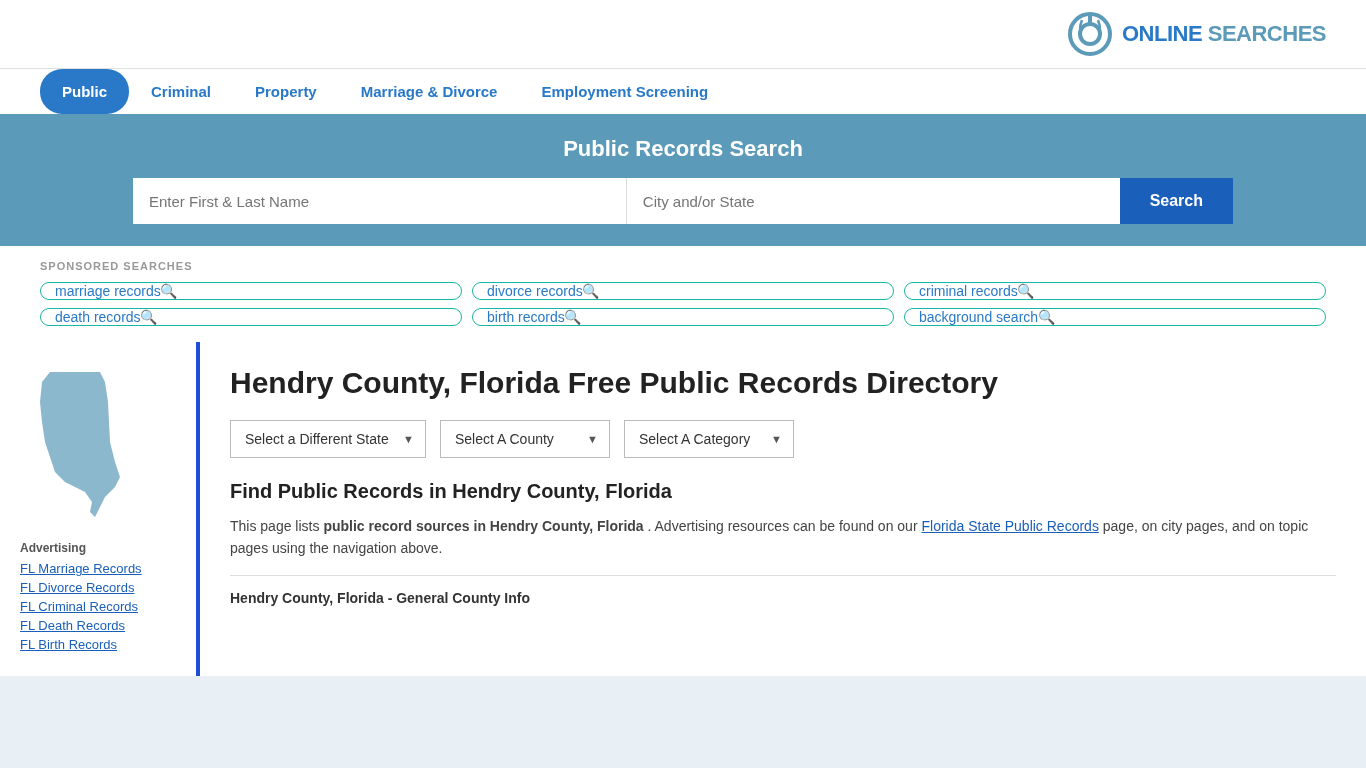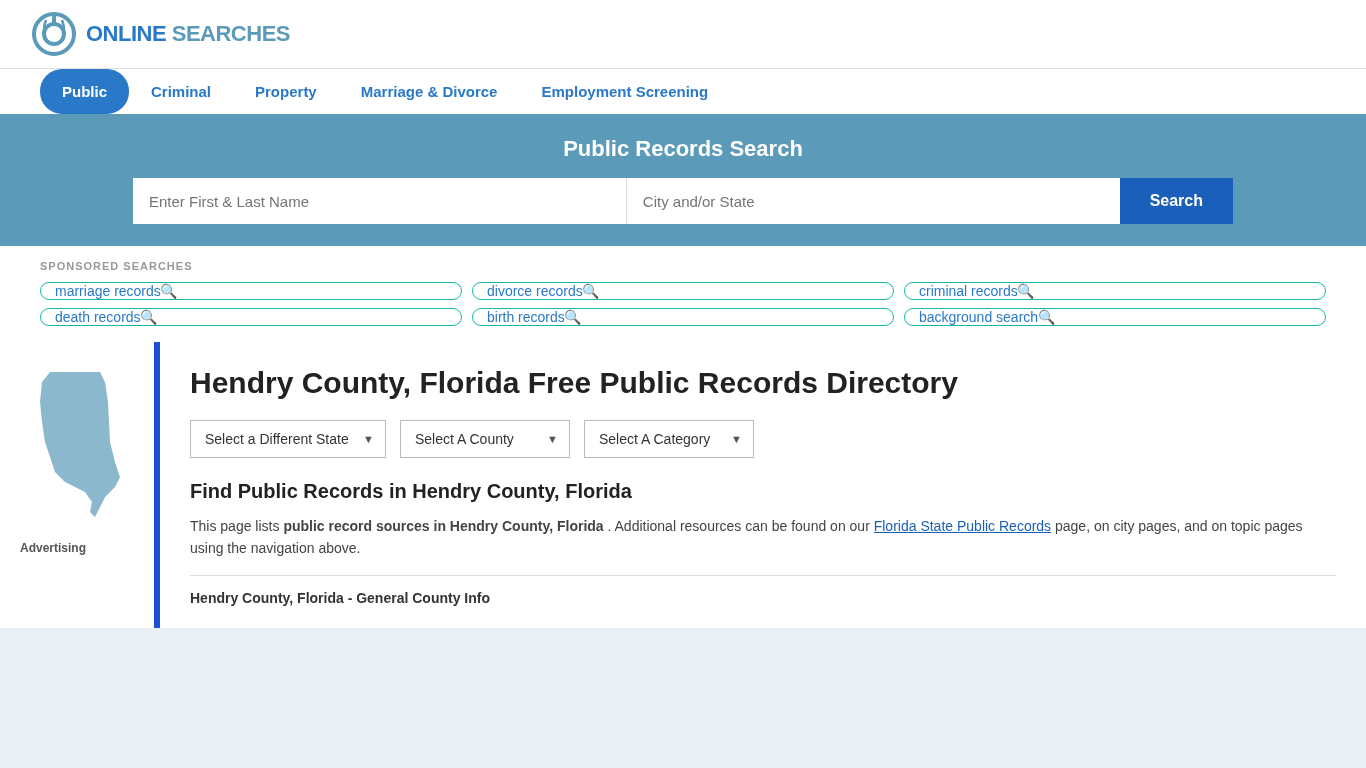--- a/index.html
+++ b/index.html
@@ -1,19 +1,19 @@
 <!DOCTYPE html>
 <html><head>
   <meta charset="utf-8">
   <style>
     * { margin: 0; padding: 0; box-sizing: border-box; }
     body { font-family: Arial, sans-serif; background: #e8f0f5; font-size: 14px; }
 
     
-    .header { background: #fff; padding: 12px 32px; display: flex; align-items: center; }
+    .header { background: #fff; padding: 12px 40px; display: flex; align-items: center; justify-content: flex-end; }
     .logo { display: flex; align-items: center; gap: 10px; }
     .logo-icon { width: 44px; height: 44px; }
     .logo-text { font-size: 22px; font-weight: 700; color: #333; letter-spacing: -0.5px; }
     .logo-text span { color: #2979c8; }
 
     
     .nav { background: #fff; border-top: 1px solid #e0e0e0; display: flex; padding: 0 40px; }
     .nav-item { padding: 14px 22px; font-size: 15px; font-weight: 600; color: #2979c8; cursor: pointer; text-decoration: none; display: block; }
     .nav-item.active { background: #2979c8; color: #fff; border-radius: 22px; }
 
@@ -28,21 +28,21 @@
     
     .sponsored { background: #fff; padding: 14px 40px 16px; }
     .sponsored-label { font-size: 11px; color: #999; text-transform: uppercase; letter-spacing: 1px; margin-bottom: 10px; font-weight: 600; }
     .sponsored-tags { display: flex; flex-direction: column; gap: 8px; }
     .sponsored-row { display: flex; gap: 10px; }
     .tag { flex: 1; border: 1px solid #14b8a6; border-radius: 20px; padding: 0 14px; display: flex; align-items: center; cursor: pointer; color: #2979c8; font-size: 14px; }
     .tag-search { color: #555; font-size: 14px; }
 
     
     .main { background: #fff; display: flex; padding: 0; }
-    .sidebar { width: 160px; flex-shrink: 0; padding: 20px 20px; border-right: 6px solid #1d4ed8; background: #fff; }
+    .sidebar { width: 200px; flex-shrink: 0; padding: 20px 20px; border-right: 4px solid #1d4ed8; background: #fff; }
     .fl-map { width: 120px; margin-bottom: 16px; }
     .sidebar-ad-label { font-size: 12px; color: #555; font-weight: 700; margin-bottom: 6px; }
     .sidebar-ad-btn { background: #1a5fba; color: #fff; padding: 7px 10px; font-size: 12px; font-weight: 600; display: block; text-decoration: none; margin-bottom: 12px; cursor: pointer; border: none; width: 100%; text-align: center; }
     .sidebar-links a { display: block; color: #1a5fba; font-size: 13px; text-decoration: underline; margin-bottom: 4px; cursor: pointer; }
 
     .content { flex: 1; padding: 22px 30px; }
     .county-title { font-size: 30px; font-weight: 800; color: #222; margin-bottom: 18px; line-height: 1.25; }
 
     
     .dropdowns { display: flex; gap: 14px; margin-bottom: 22px; }
@@ -129,20 +129,27 @@
 </div>
 
 <div class="main">
 
   <div class="sidebar">
     
     <svg class="fl-map" viewBox="0 0 120 160" xmlns="http://www.w3.org/2000/svg">
       <path d="M30 10 L80 10 L85 20 L88 40 L90 80 L95 100 L100 115 L95 125 L85 135 L80 145 L75 155 L70 150 L72 140 L65 130 L55 125 L45 120 L35 110 L30 95 L25 80 L22 60 L20 40 L22 20 Z" fill="#5b9ab8" opacity="0.7"></path>
     </svg>
     <div class="sidebar-ad-label">Advertising</div>
+    <div class="sidebar-links">
+      <a>FL Marriage Records</a>
+      <a>FL Divorce Records</a>
+      <a>FL Criminal Records</a>
+      <a>FL Death Records</a>
+      <a>FL Birth Records</a>
+    </div>
   </div>
 
   <div class="content">
     <h1 class="county-title">Hendry County, Florida Free Public Records Directory</h1>
 
     <div class="dropdowns">
       <div class="dropdown-wrap">
         <select>
           <option>Select a Different State</option>
         </select>
@@ -156,21 +163,21 @@
         <select>
           <option>Select A Category</option>
         </select>
       </div>
     </div>
 
     <h2 class="find-title">Find Public Records in Hendry County, Florida</h2>
     <p class="find-desc">
       <span>This page lists </span>
       <b>public record sources in Hendry County, Florida</b>
-      <span>. Additional resources can be found on our </span>
+      <span>. Advertising resources can be found on our </span>
       <a>Florida State Public Records</a>
       <span> page, on city pages, and on topic pages using the navigation above.</span>
     </p>
 
     <hr class="section-divider">
     <div class="section-subhead">Hendry County, Florida - General County Info</div>
   </div>
 </div>
 
 </body></html>

